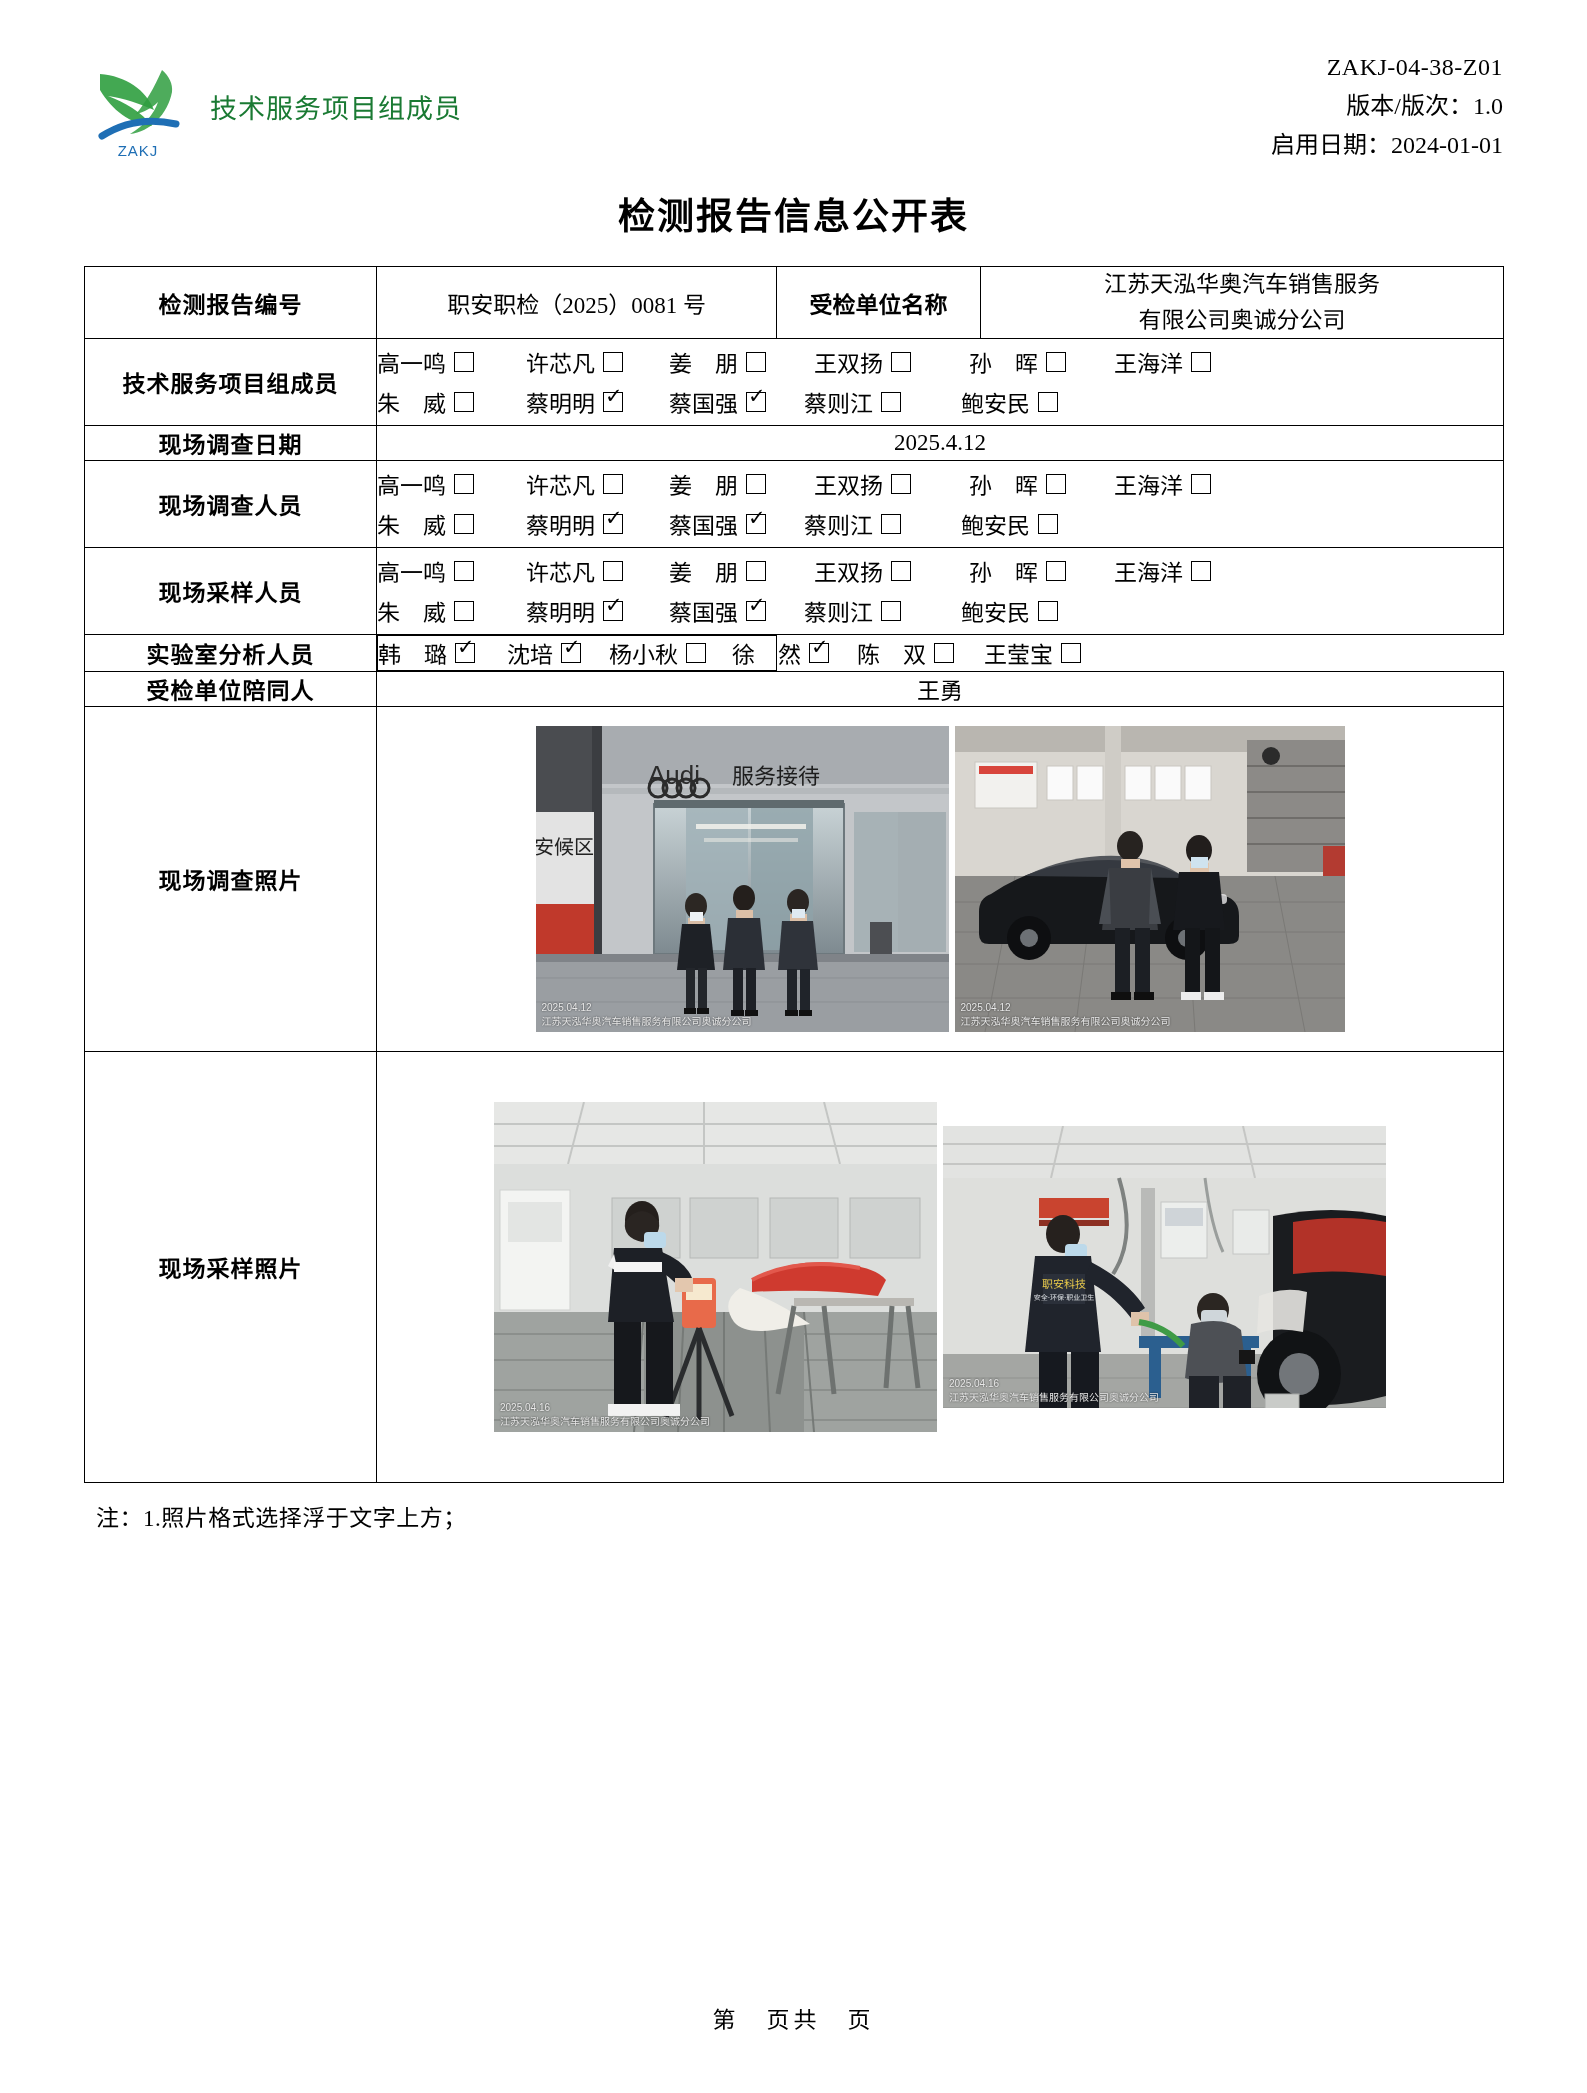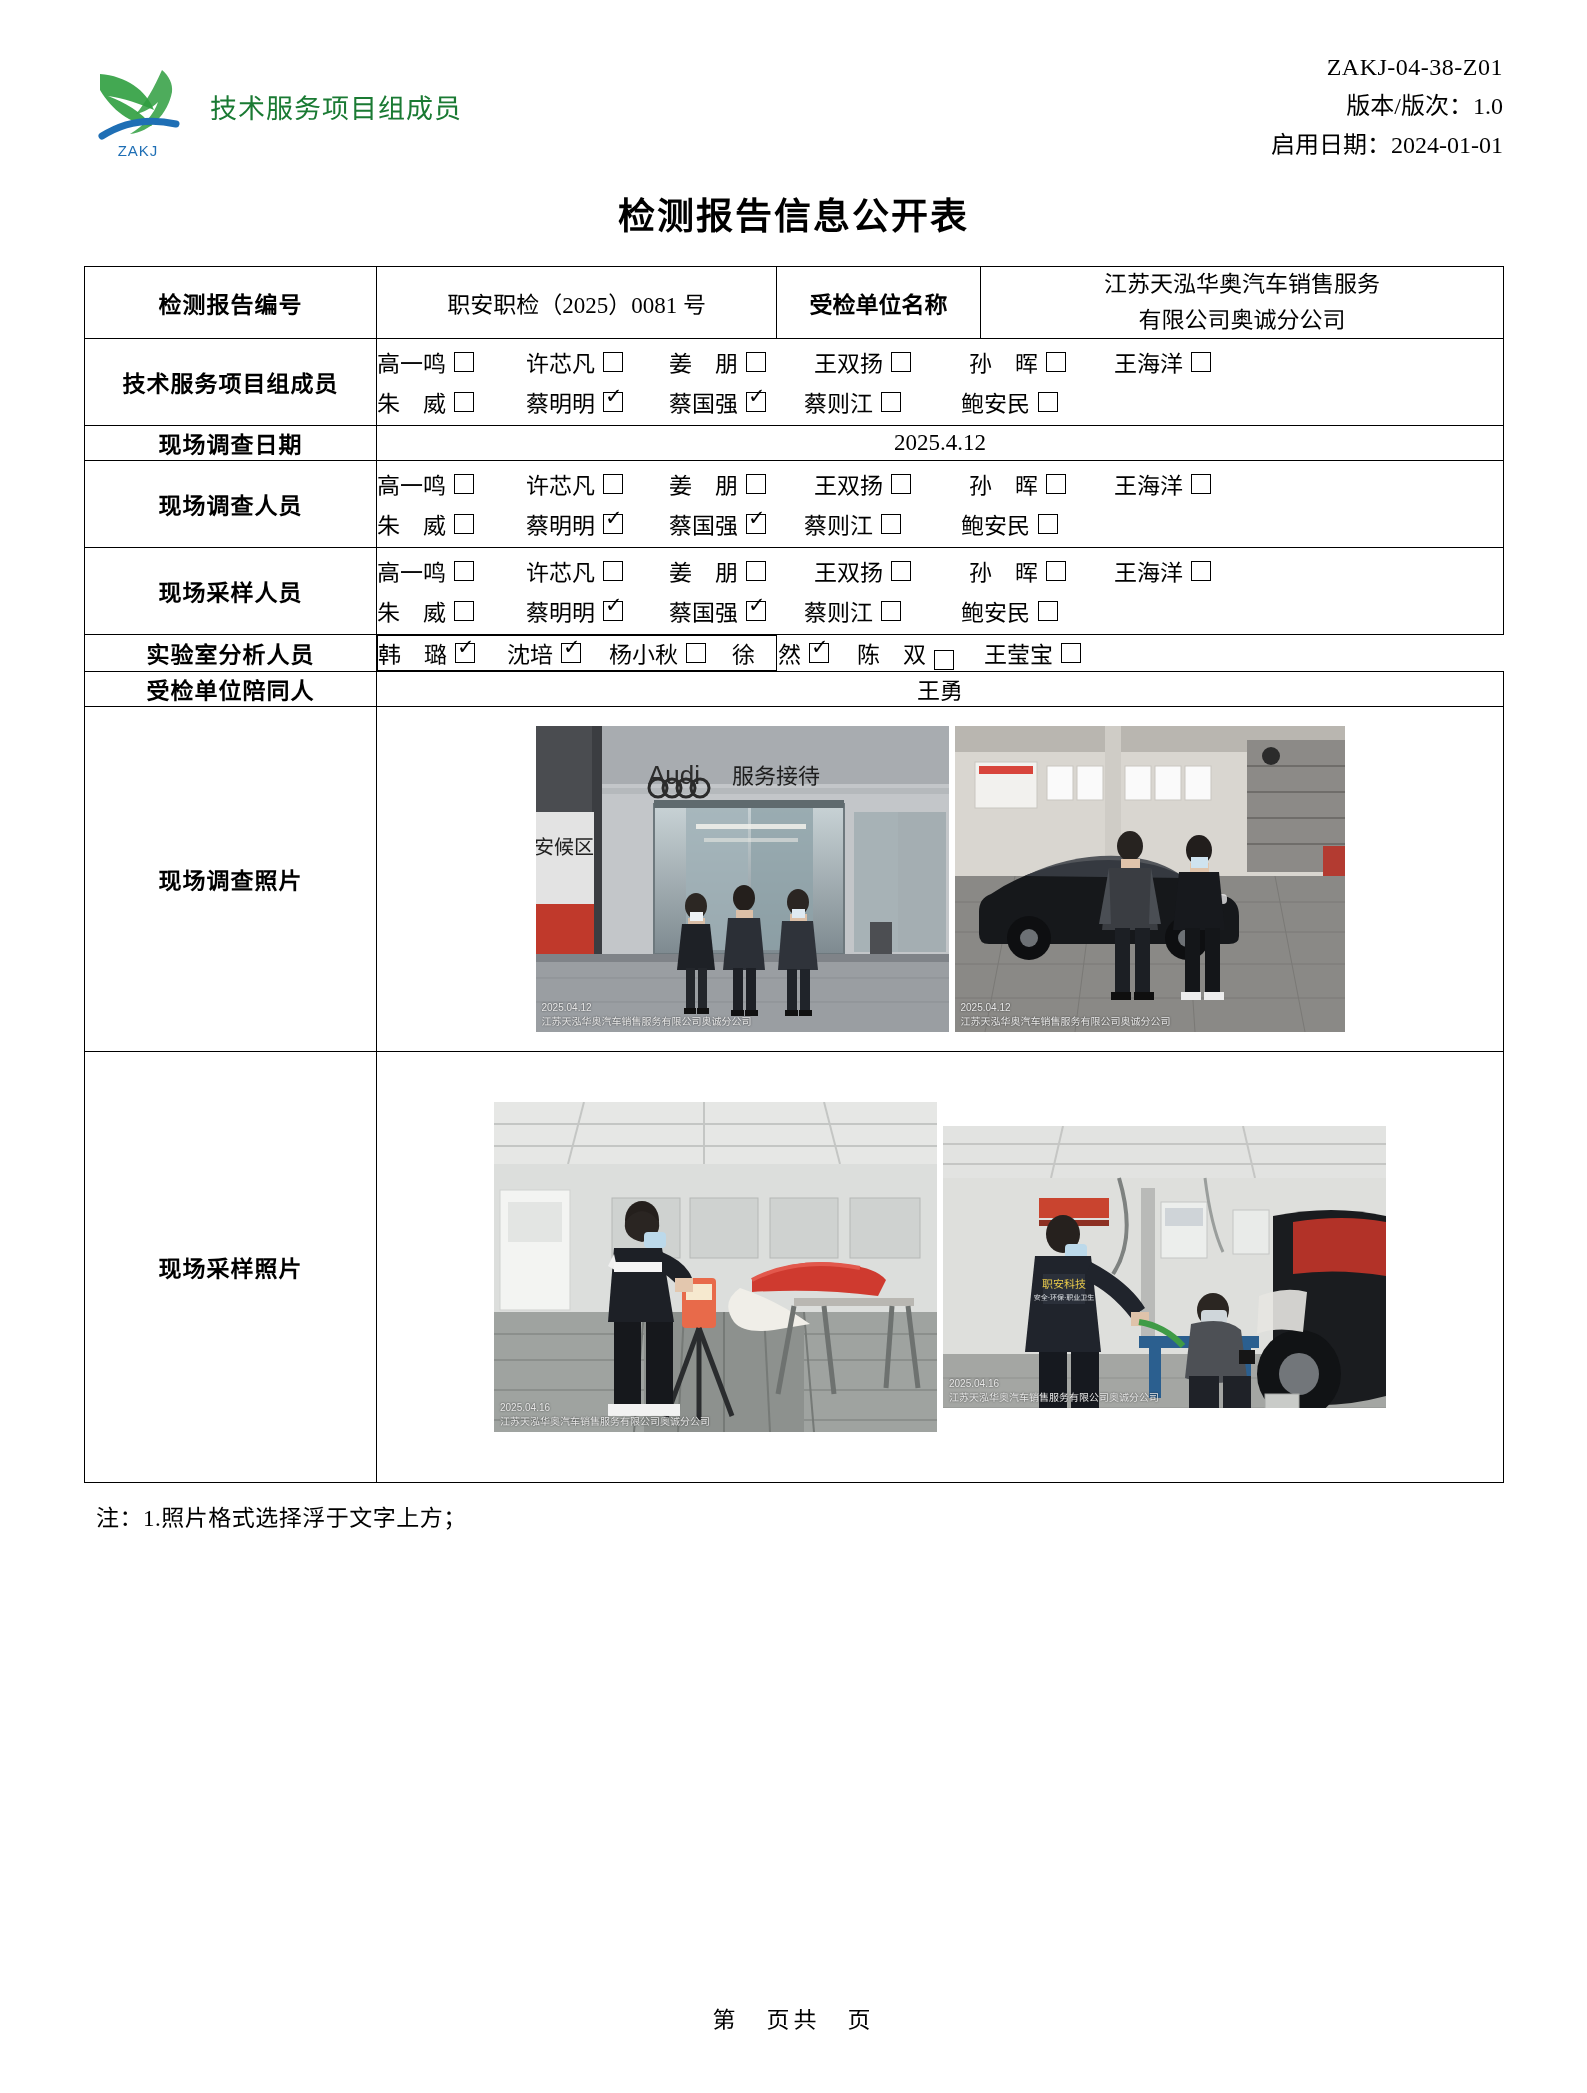--- a/index.html
+++ b/index.html
@@ -429,21 +429,21 @@
               <span class="cbox checked"></span>
             </span>
             <span class="person" style="margin-right: 26px;">
               <span class="pname">杨小秋</span>
               <span class="cbox"></span>
             </span>
             <span class="person" style="margin-right: 28px;">
               <span class="pname">徐　然</span>
               <span class="cbox checked"></span>
             </span>
-            <span class="person" style="margin-right: 30px; align-items: flex-end;">
+            <span class="person" style="margin-right: 30px;">
               <span class="pname">陈　双</span>
               <span class="cbox"></span>
             </span>
             <span class="person" style="margin-right: 0px;">
               <span class="pname">王莹宝</span>
               <span class="cbox"></span>
             </span>
           </td>
       </tr>
 

